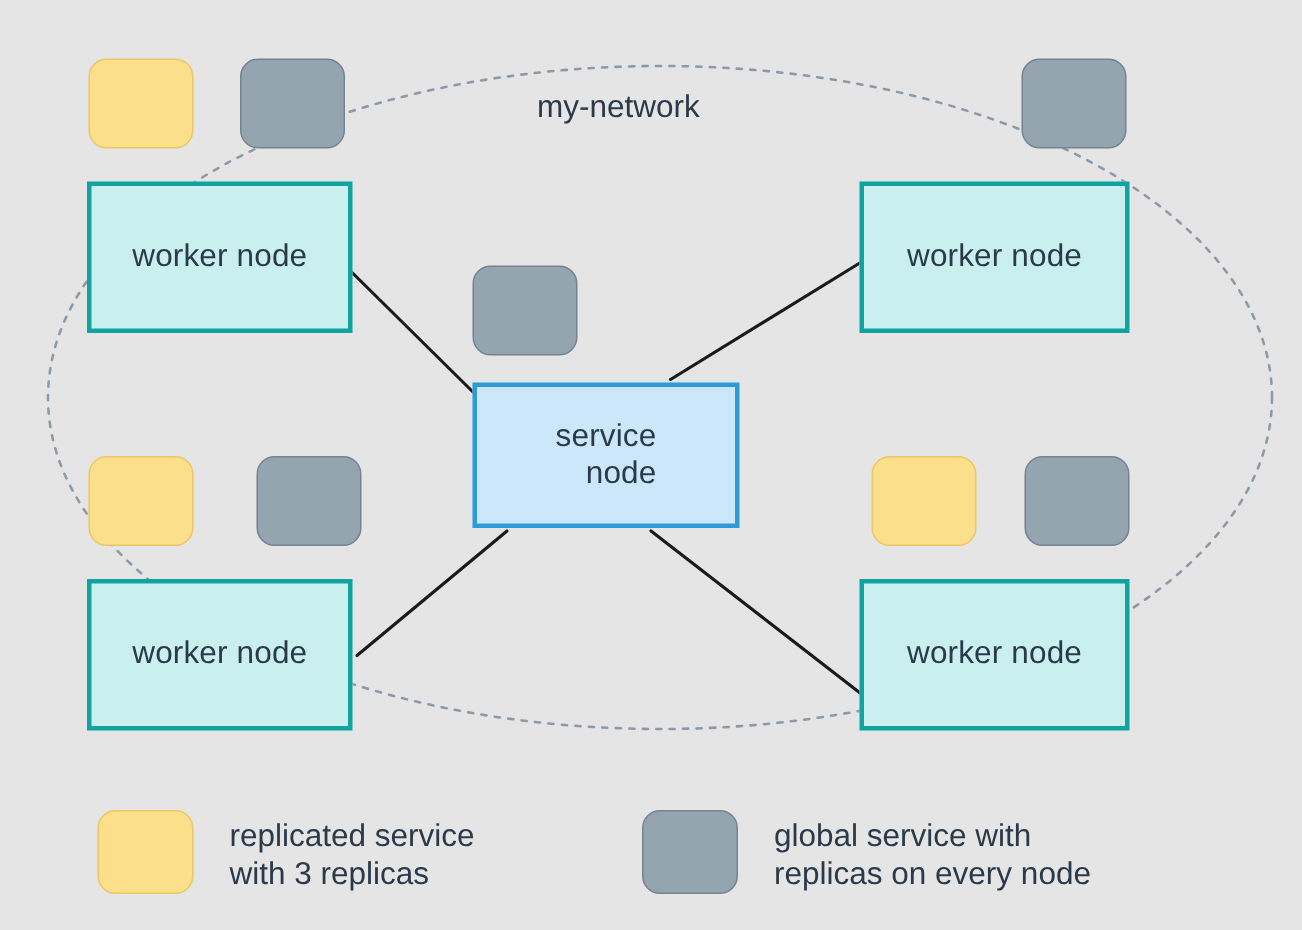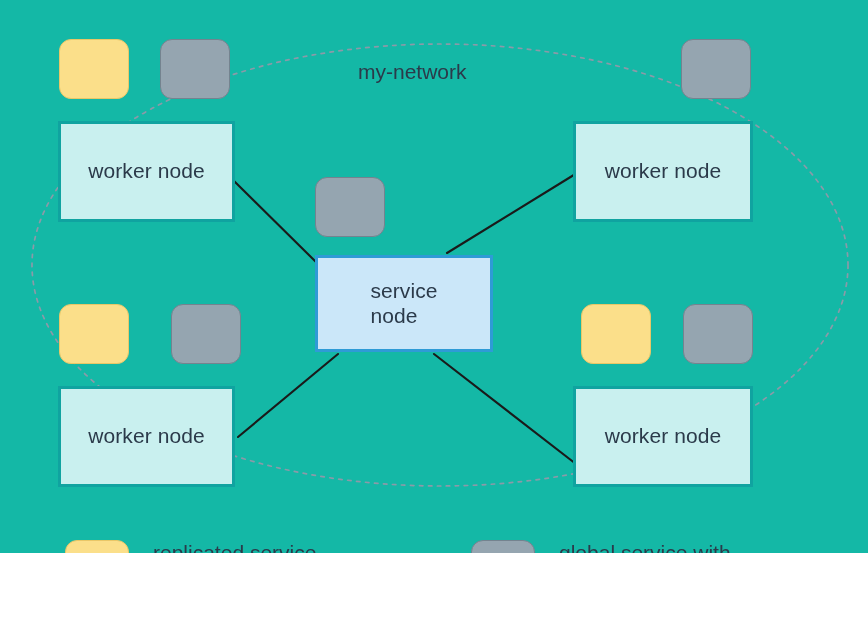--- a/index.html
+++ b/index.html
@@ -6,38 +6,38 @@
     margin: 0;
     padding: 0;
     background: #ffffff;
   }
   body {
     font-family: "Liberation Sans", sans-serif;
   }
   #canvas {
     position: relative;
     width: 868px;
-    height: 553px;
-    background: #14b8a6;
+    height: 620px;
+    background: #e5e5e5;
     overflow: hidden;
   }
   #diagram-svg {
     position: absolute;
     left: 0;
     top: 0;
     width: 868px;
     height: 620px;
   }
   .node-box {
     position: absolute;
     box-sizing: border-box;
     display: flex;
     align-items: center;
     justify-content: center;
-    text-align: left;
+    text-align: right;
     color: #2b3a4a;
     font-size: 21px;
     line-height: 1.18;
     letter-spacing: 0.1px;
   }
   .worker-node {
     background: #c9f0ef;
     border: 3px solid #10a3a0;
   }
   .manager-node {
@@ -59,21 +59,21 @@
   }
   .network-label {
     position: absolute;
     color: #2b3a4a;
     font-size: 21px;
     white-space: nowrap;
   }
   .legend-item {
     position: absolute;
     display: flex;
-    align-items: flex-start;
+    align-items: flex-end;
   }
   .legend-swatch {
     width: 62px;
     height: 54px;
     border-radius: 12px;
     flex: 0 0 auto;
   }
   .legend-text {
     margin-left: 24px;
     color: #2b3a4a;
@@ -126,20 +126,20 @@
       <div class="node-box worker-node" style="left: 573px; top: 386px; width: 180px; height: 101px;">
         <span style="white-space: pre-line;">worker node</span>
       </div>
     </div>
   <div id="legend-layer">
       <div class="legend-item" style="left: 65px; top: 540px;">
         <div class="legend-swatch" style="background: rgb(251, 223, 138); border: 1.5px solid rgb(233, 199, 103);"></div>
         <div class="legend-text">replicated service
 with 3 replicas</div>
       </div>
-      <div class="legend-item" style="left: 428px; top: 540px; margin-left: 43px;">
+      <div class="legend-item" style="left: 428px; top: 540px;">
         <div class="legend-swatch" style="background: rgb(149, 165, 176); border: 1.5px solid rgb(116, 131, 143);"></div>
         <div class="legend-text">global service with
 replicas on every node</div>
       </div>
     </div>
 
 </div>
 
 </body></html>

